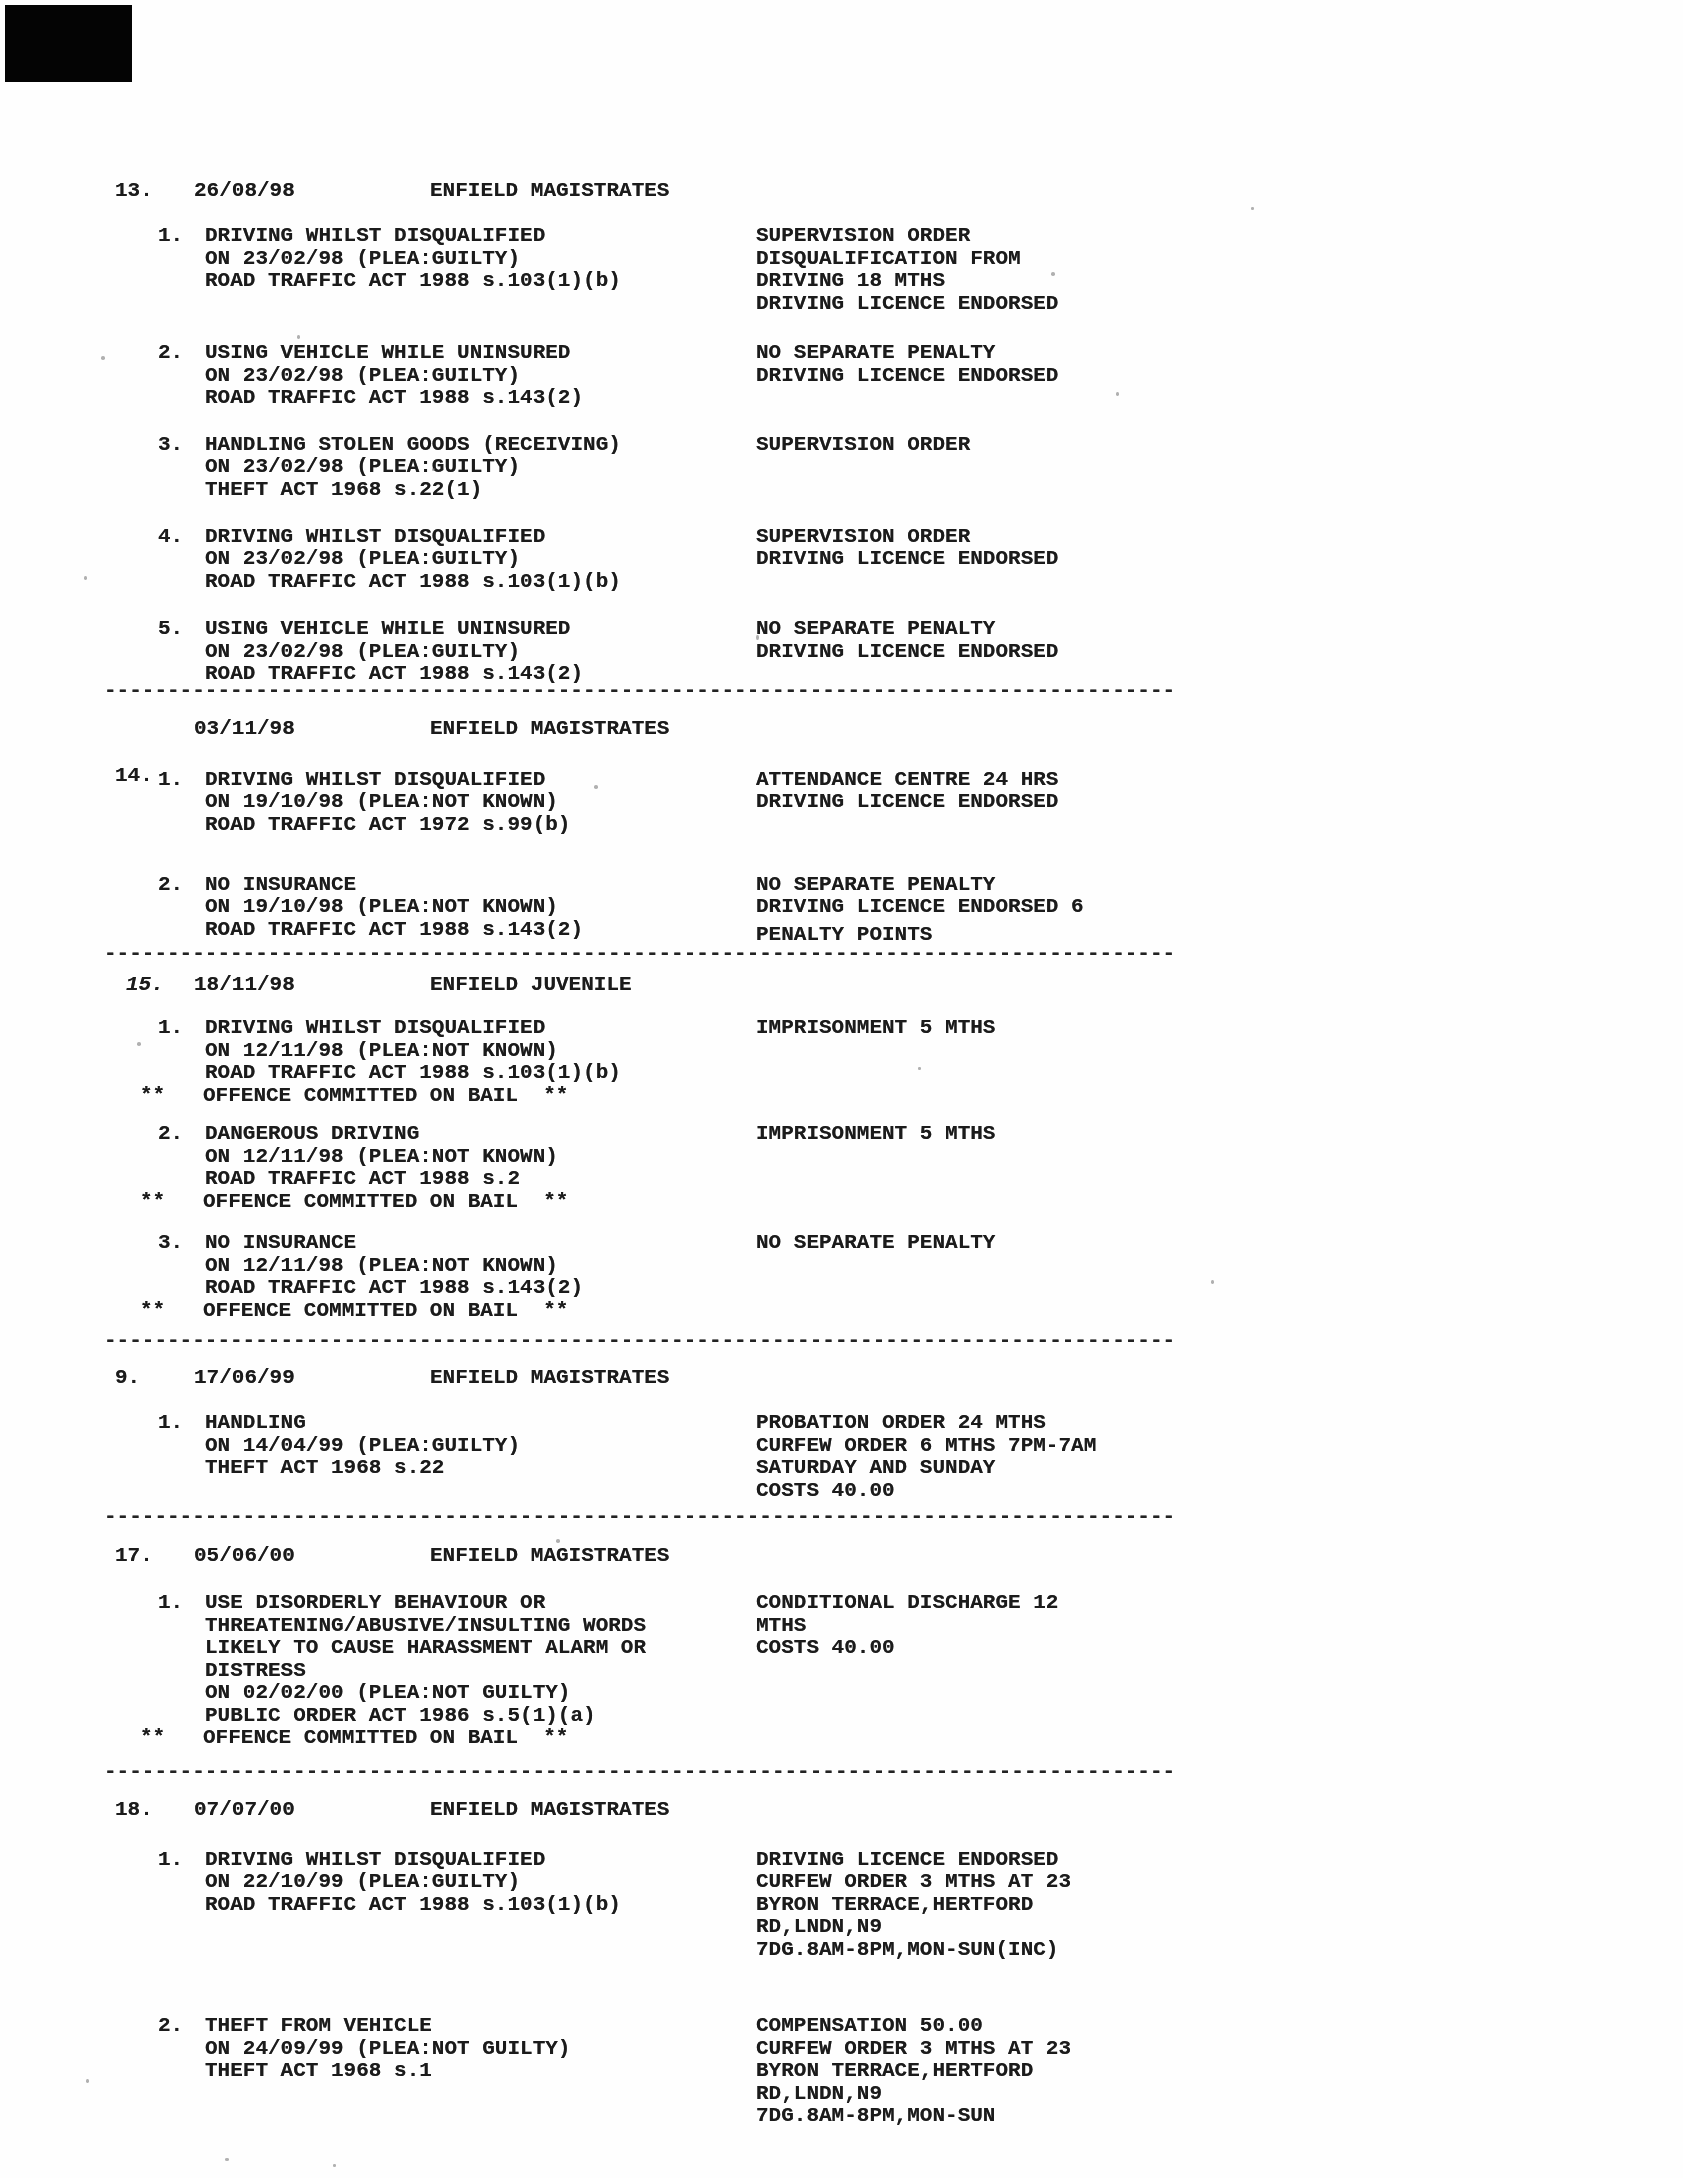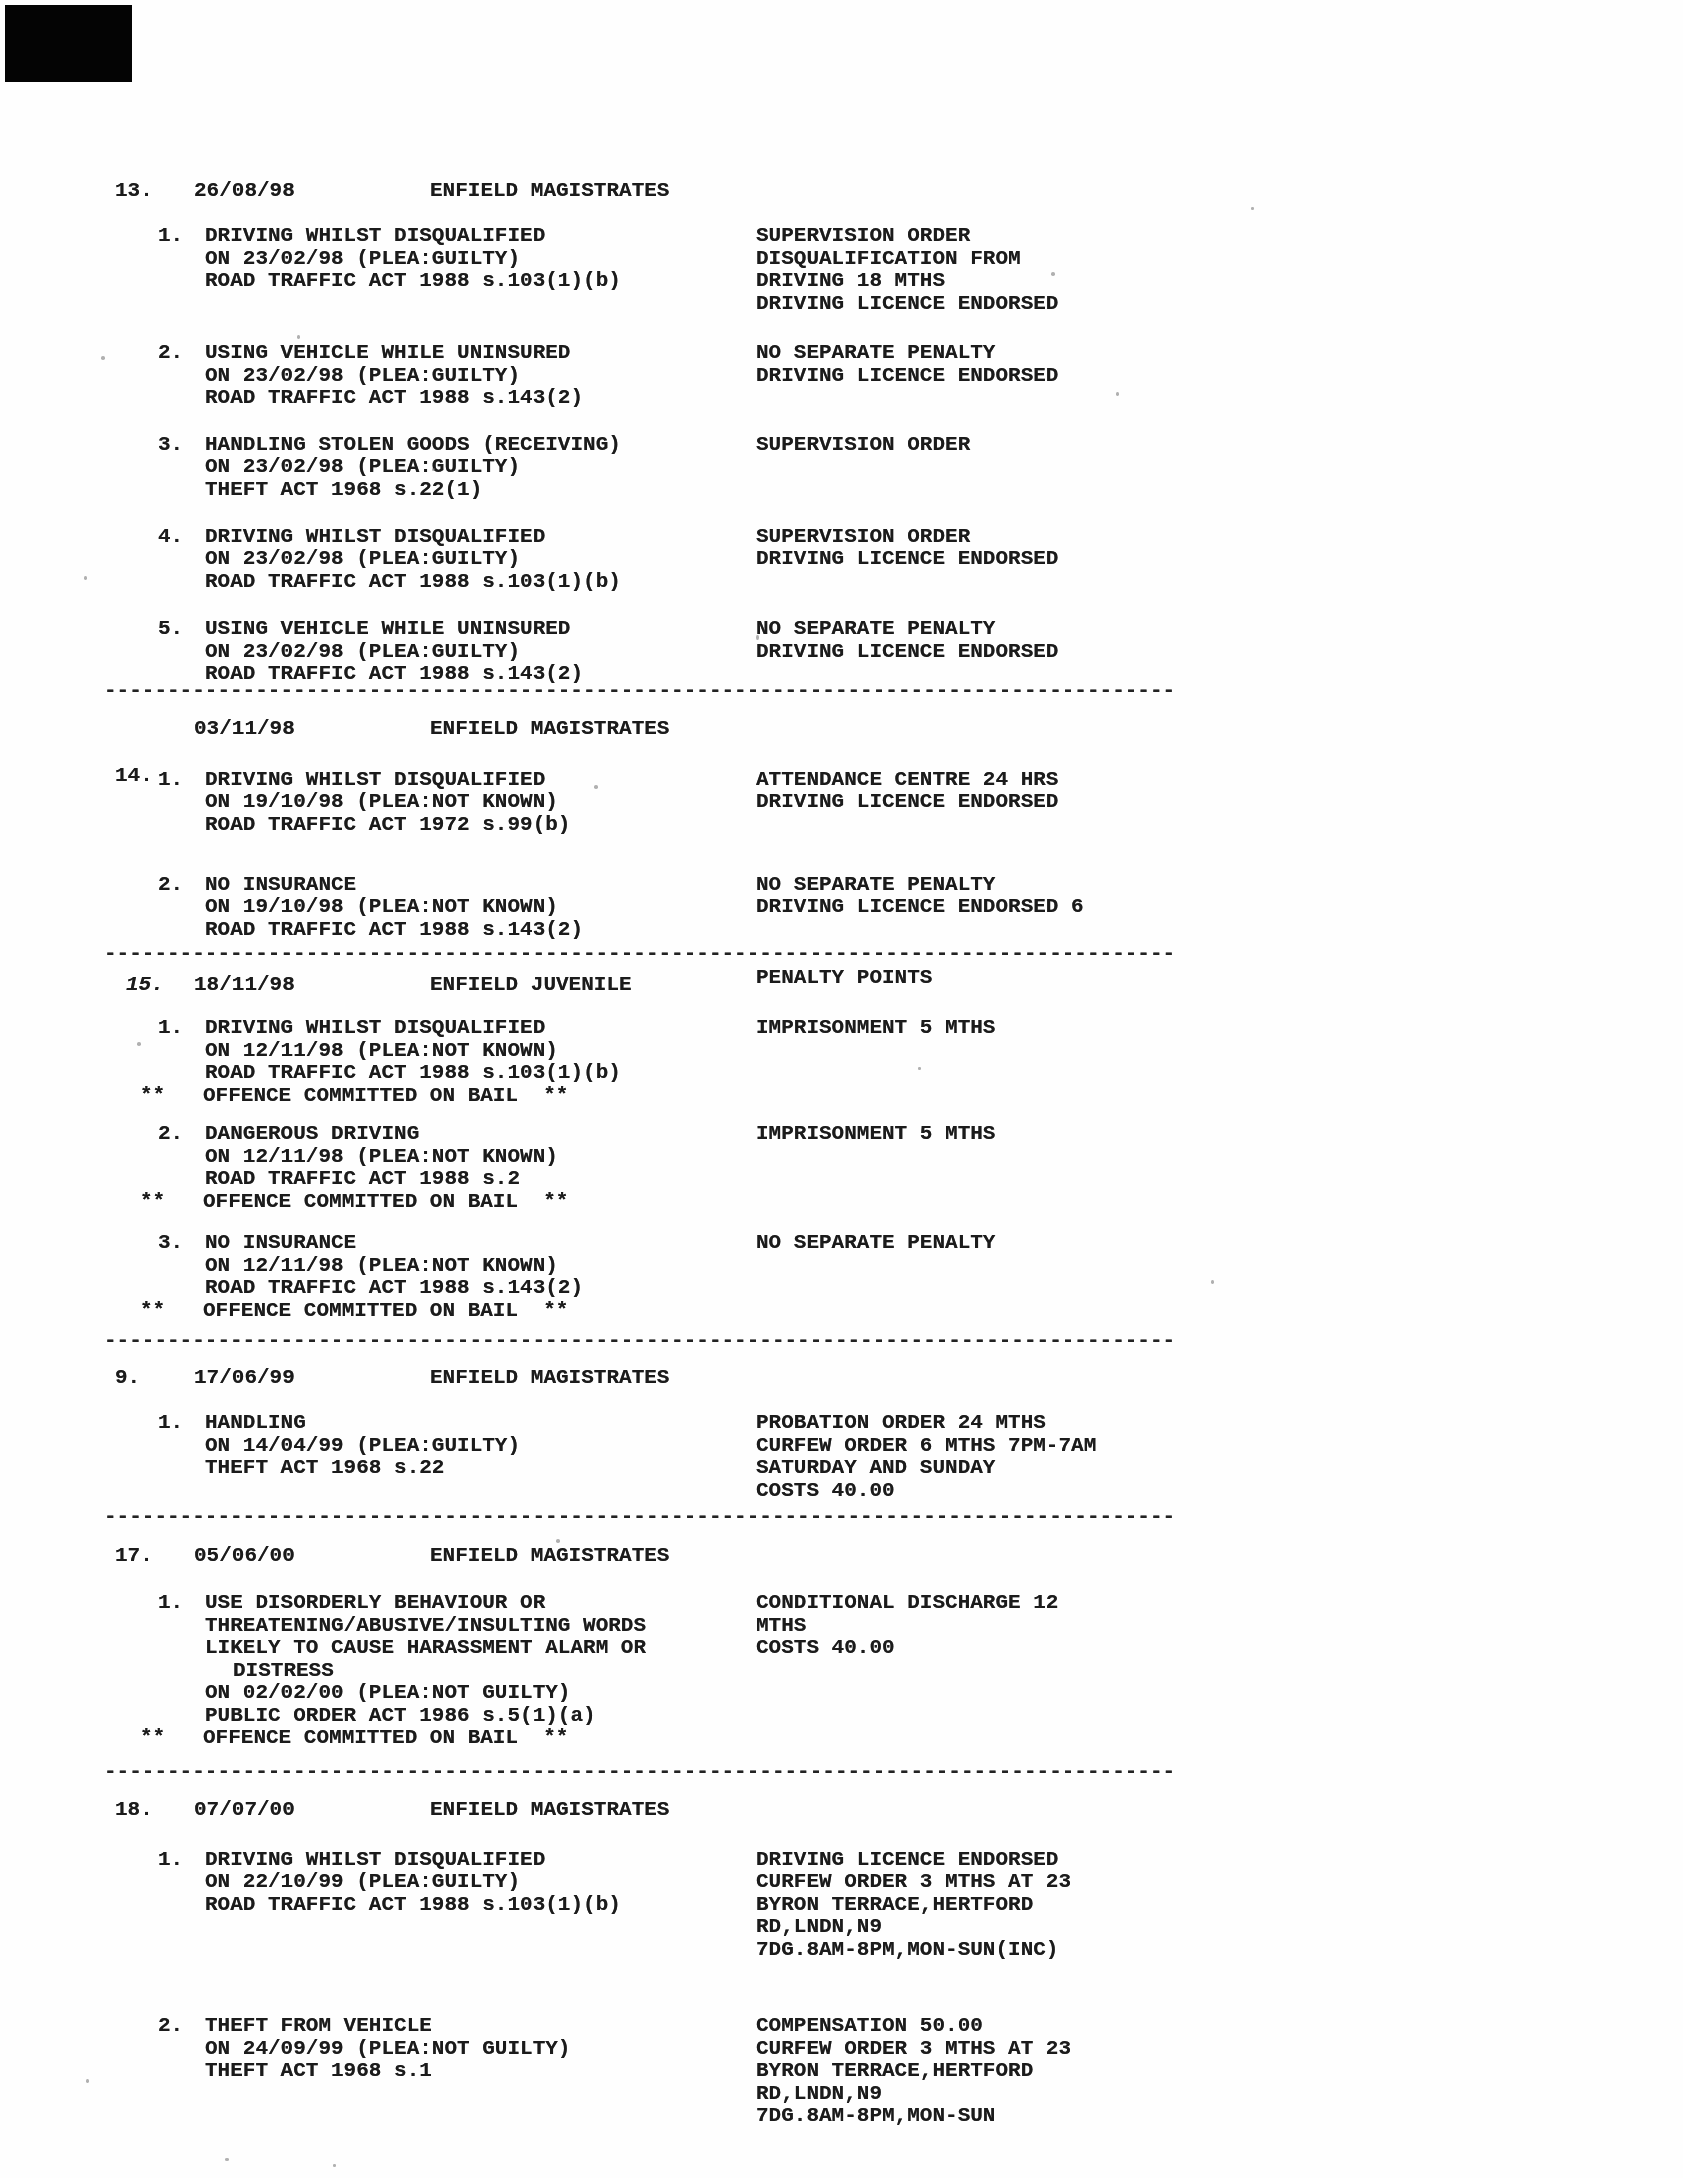--- a/index.html
+++ b/index.html
@@ -82,21 +82,21 @@
       <div class="t" style="left: 205px; top: 791px;">ON 19/10/98 (PLEA:NOT KNOWN)</div>
       <div class="t" style="left: 205px; top: 814px;">ROAD TRAFFIC ACT 1972 s.99(b)</div>
       <div class="t" style="left: 756px; top: 769px;">ATTENDANCE CENTRE 24 HRS</div>
       <div class="t" style="left: 756px; top: 791px;">DRIVING LICENCE ENDORSED</div>
       <div class="t" style="left: 158px; top: 874px;">2.</div>
       <div class="t" style="left: 205px; top: 874px;">NO INSURANCE</div>
       <div class="t" style="left: 205px; top: 896px;">ON 19/10/98 (PLEA:NOT KNOWN)</div>
       <div class="t" style="left: 205px; top: 919px;">ROAD TRAFFIC ACT 1988 s.143(2)</div>
       <div class="t" style="left: 756px; top: 874px;">NO SEPARATE PENALTY</div>
       <div class="t" style="left: 756px; top: 896px;">DRIVING LICENCE ENDORSED 6</div>
-      <div class="t" style="left: 756px; top: 967px;">PENALTY POINTS</div>
+      <div class="t" style="left: 756px; top: 924px;">PENALTY POINTS</div>
       <div class="t" style="left: 126px; top: 974px; font-style: italic;">15.</div>
       <div class="t" style="left: 194px; top: 974px;">18/11/98</div>
       <div class="t" style="left: 430px; top: 974px;">ENFIELD JUVENILE</div>
       <div class="t" style="left: 158px; top: 1017px;">1.</div>
       <div class="t" style="left: 205px; top: 1017px;">DRIVING WHILST DISQUALIFIED</div>
       <div class="t" style="left: 205px; top: 1040px;">ON 12/11/98 (PLEA:NOT KNOWN)</div>
       <div class="t" style="left: 205px; top: 1062px;">ROAD TRAFFIC ACT 1988 s.103(1)(b)</div>
       <div class="t" style="left: 140px; top: 1085px;">**   OFFENCE COMMITTED ON BAIL  **</div>
       <div class="t" style="left: 756px; top: 1017px;">IMPRISONMENT 5 MTHS</div>
       <div class="t" style="left: 158px; top: 1123px;">2.</div>
@@ -122,21 +122,21 @@
       <div class="t" style="left: 756px; top: 1435px;">CURFEW ORDER 6 MTHS 7PM-7AM</div>
       <div class="t" style="left: 756px; top: 1457px;">SATURDAY AND SUNDAY</div>
       <div class="t" style="left: 756px; top: 1480px;">COSTS 40.00</div>
       <div class="t" style="left: 115px; top: 1545px;">17.</div>
       <div class="t" style="left: 194px; top: 1545px;">05/06/00</div>
       <div class="t" style="left: 430px; top: 1545px;">ENFIELD MAGISTRATES</div>
       <div class="t" style="left: 158px; top: 1592px;">1.</div>
       <div class="t" style="left: 205px; top: 1592px;">USE DISORDERLY BEHAVIOUR OR</div>
       <div class="t" style="left: 205px; top: 1615px;">THREATENING/ABUSIVE/INSULTING WORDS</div>
       <div class="t" style="left: 205px; top: 1637px;">LIKELY TO CAUSE HARASSMENT ALARM OR</div>
-      <div class="t" style="left: 205px; top: 1660px; margin-left: 28px;">DISTRESS</div>
+      <div class="t" style="left: 205px; top: 1660px;">DISTRESS</div>
       <div class="t" style="left: 205px; top: 1682px;">ON 02/02/00 (PLEA:NOT GUILTY)</div>
       <div class="t" style="left: 205px; top: 1705px;">PUBLIC ORDER ACT 1986 s.5(1)(a)</div>
       <div class="t" style="left: 140px; top: 1727px;">**   OFFENCE COMMITTED ON BAIL  **</div>
       <div class="t" style="left: 756px; top: 1592px;">CONDITIONAL DISCHARGE 12</div>
       <div class="t" style="left: 756px; top: 1615px;">MTHS</div>
       <div class="t" style="left: 756px; top: 1637px;">COSTS 40.00</div>
       <div class="t" style="left: 115px; top: 1799px;">18.</div>
       <div class="t" style="left: 194px; top: 1799px;">07/07/00</div>
       <div class="t" style="left: 430px; top: 1799px;">ENFIELD MAGISTRATES</div>
       <div class="t" style="left: 158px; top: 1849px;">1.</div>

